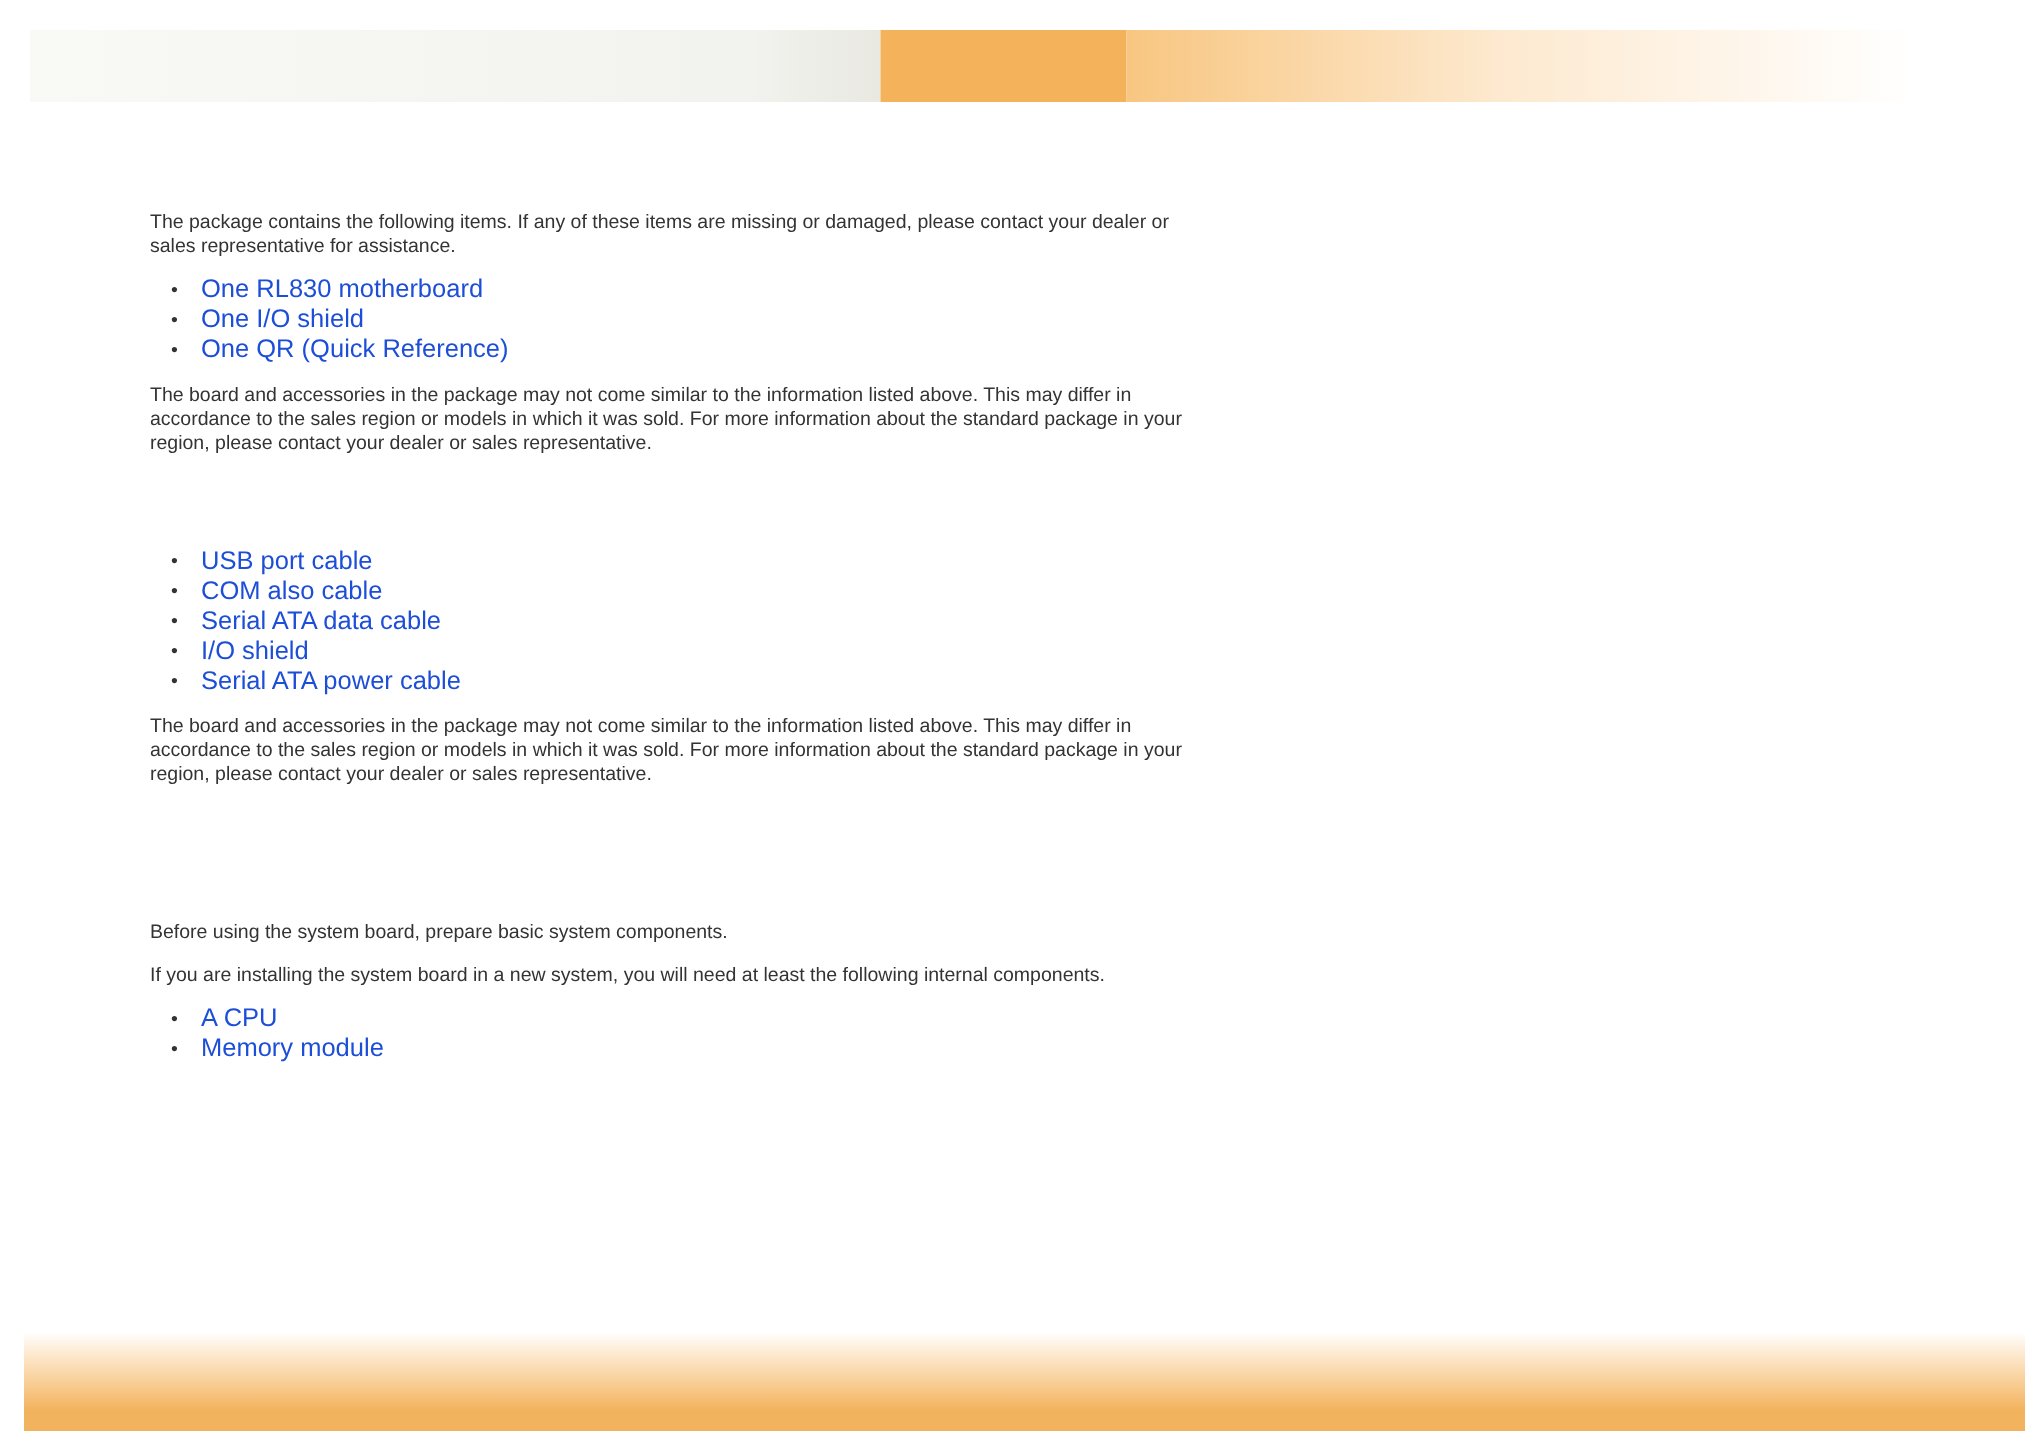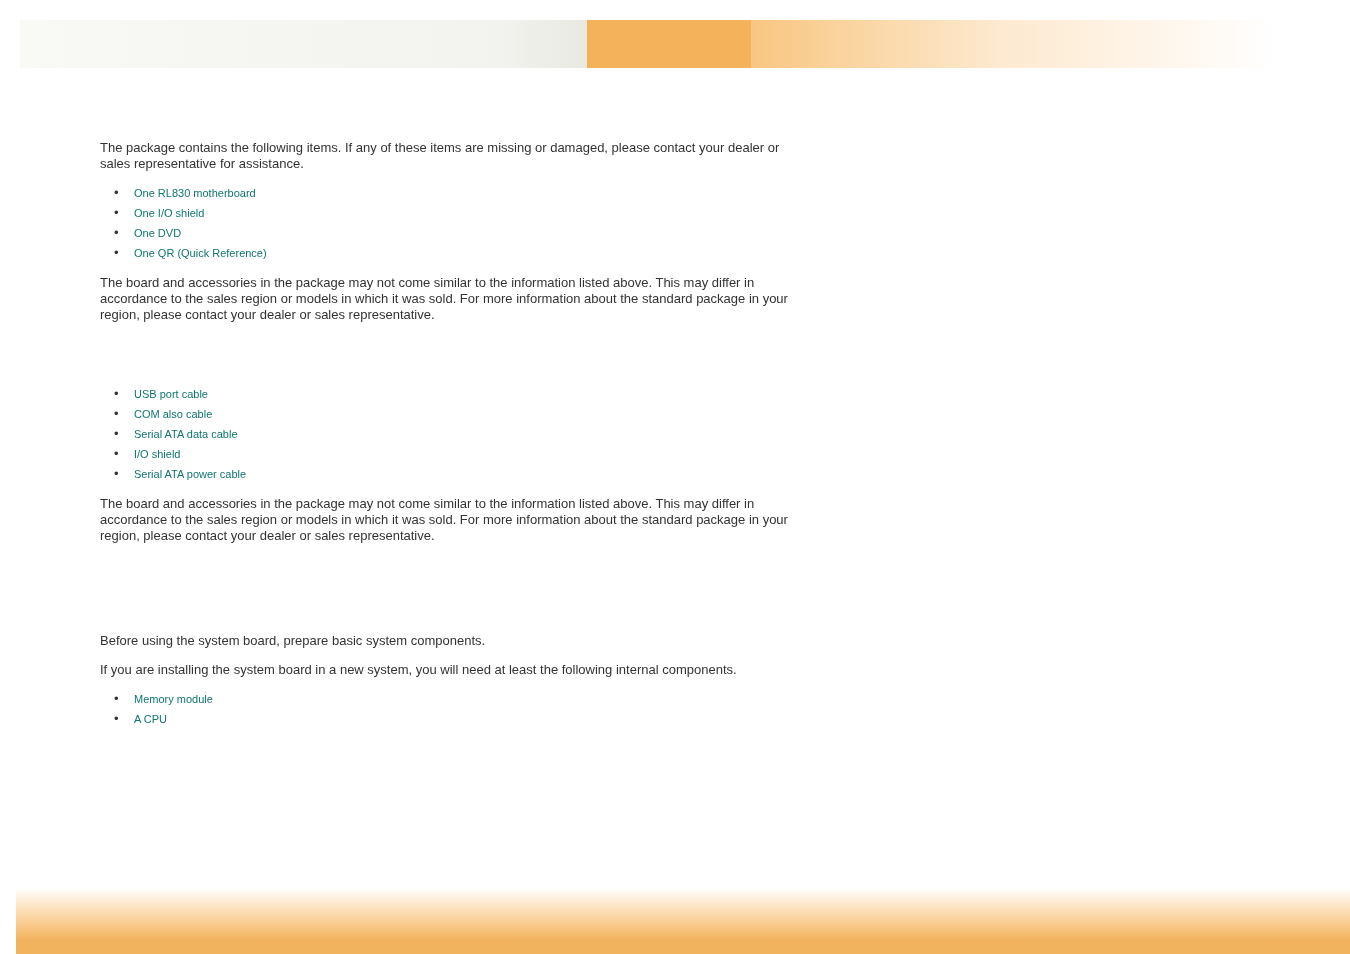--- a/index.html
+++ b/index.html
@@ -19,21 +19,21 @@
 
 .bottom-banner { position:absolute; left:0; bottom:0; width:1350px; height:74px;
   background:linear-gradient(to bottom, #ffffff 0%, #fde9cf 20%, #f7c480 55%, #f2b35e 70%, #f2b35e 100%); }
 
 
 .content { position:absolute; left:84px; top:124px; width:816px; }
 
 p.body { font-size:13px; line-height:16px; color:#333; margin:0 0 13px 0; max-width:710px; }
 
 ul.blist { list-style:none; margin:2px 0 14px 6px; padding:0; }
-ul.blist li { font-size:11px; line-height:16px; color:#0f766e; padding-left:24px; position:relative; max-width:700px; }
+ul.blist li { font-size:17px; line-height:16px; color:#1d4ed8; padding-left:24px; position:relative; max-width:700px; }
 ul.blist li::before { content:"•"; position:absolute; left:4px; top:0; color:#333; font-size:13px; }
 
 .gap { height:46px; }
 .gap2 { height:72px; }
 </style>
 </head>
 <body>
 <div class="page">
 
   <div class="top-banner">
@@ -42,21 +42,20 @@
     <div class="tb-right"></div>
   </div>
 
   <div class="content">
 
     <p class="body">The package contains the following items. If any of these items are missing or damaged, please contact your dealer or sales representative for assistance.</p>
 
     <ul class="blist">
       <li>One RL830 motherboard</li>
       <li>One I/O shield</li>
-      <li>One DVD</li>
       <li>One QR (Quick Reference)</li>
     </ul>
 
     <p class="body">The board and accessories in the package may not come similar to the information listed above. This may differ in accordance to the sales region or models in which it was sold. For more information about the standard package in your region, please contact your dealer or sales representative.</p>
 
     <div class="gap"></div>
 
     <ul class="blist">
       <li>USB port cable</li>
       <li>COM also cable</li>
@@ -67,21 +66,21 @@
 
     <p class="body">The board and accessories in the package may not come similar to the information listed above. This may differ in accordance to the sales region or models in which it was sold. For more information about the standard package in your region, please contact your dealer or sales representative.</p>
 
     <div class="gap2"></div>
 
     <p class="body">Before using the system board, prepare basic system components.</p>
 
     <p class="body">If you are installing the system board in a new system, you will need at least the following internal components.</p>
 
     <ul class="blist">
+      <li>A CPU</li>
       <li>Memory module</li>
-      <li>A CPU</li>
     </ul>
 
 
   </div>
 
   <div class="bottom-banner"></div>
 </div>
 
 </body></html>

